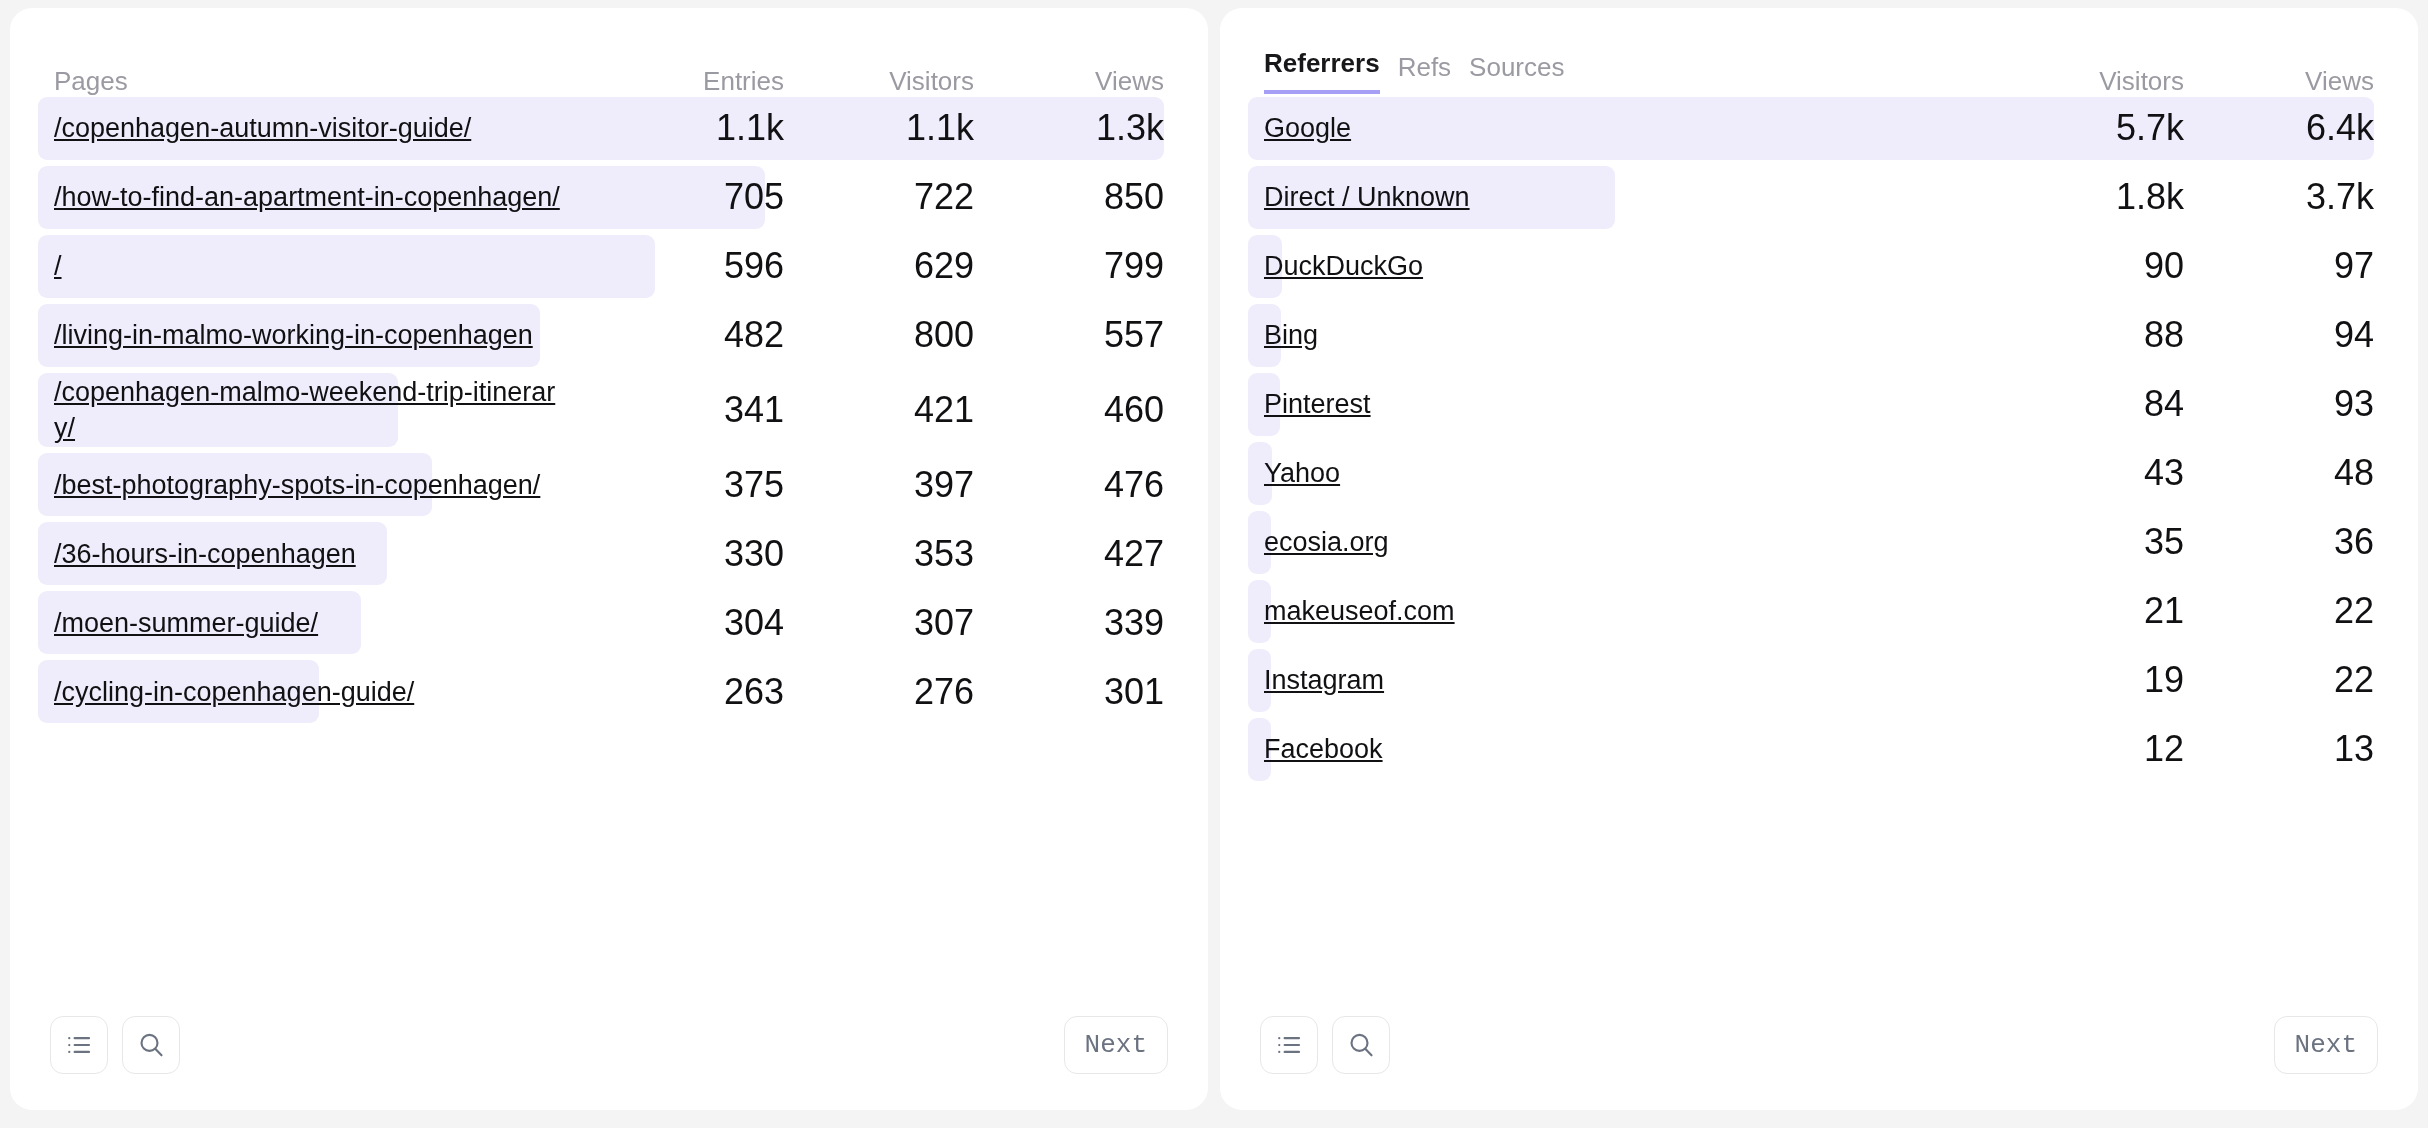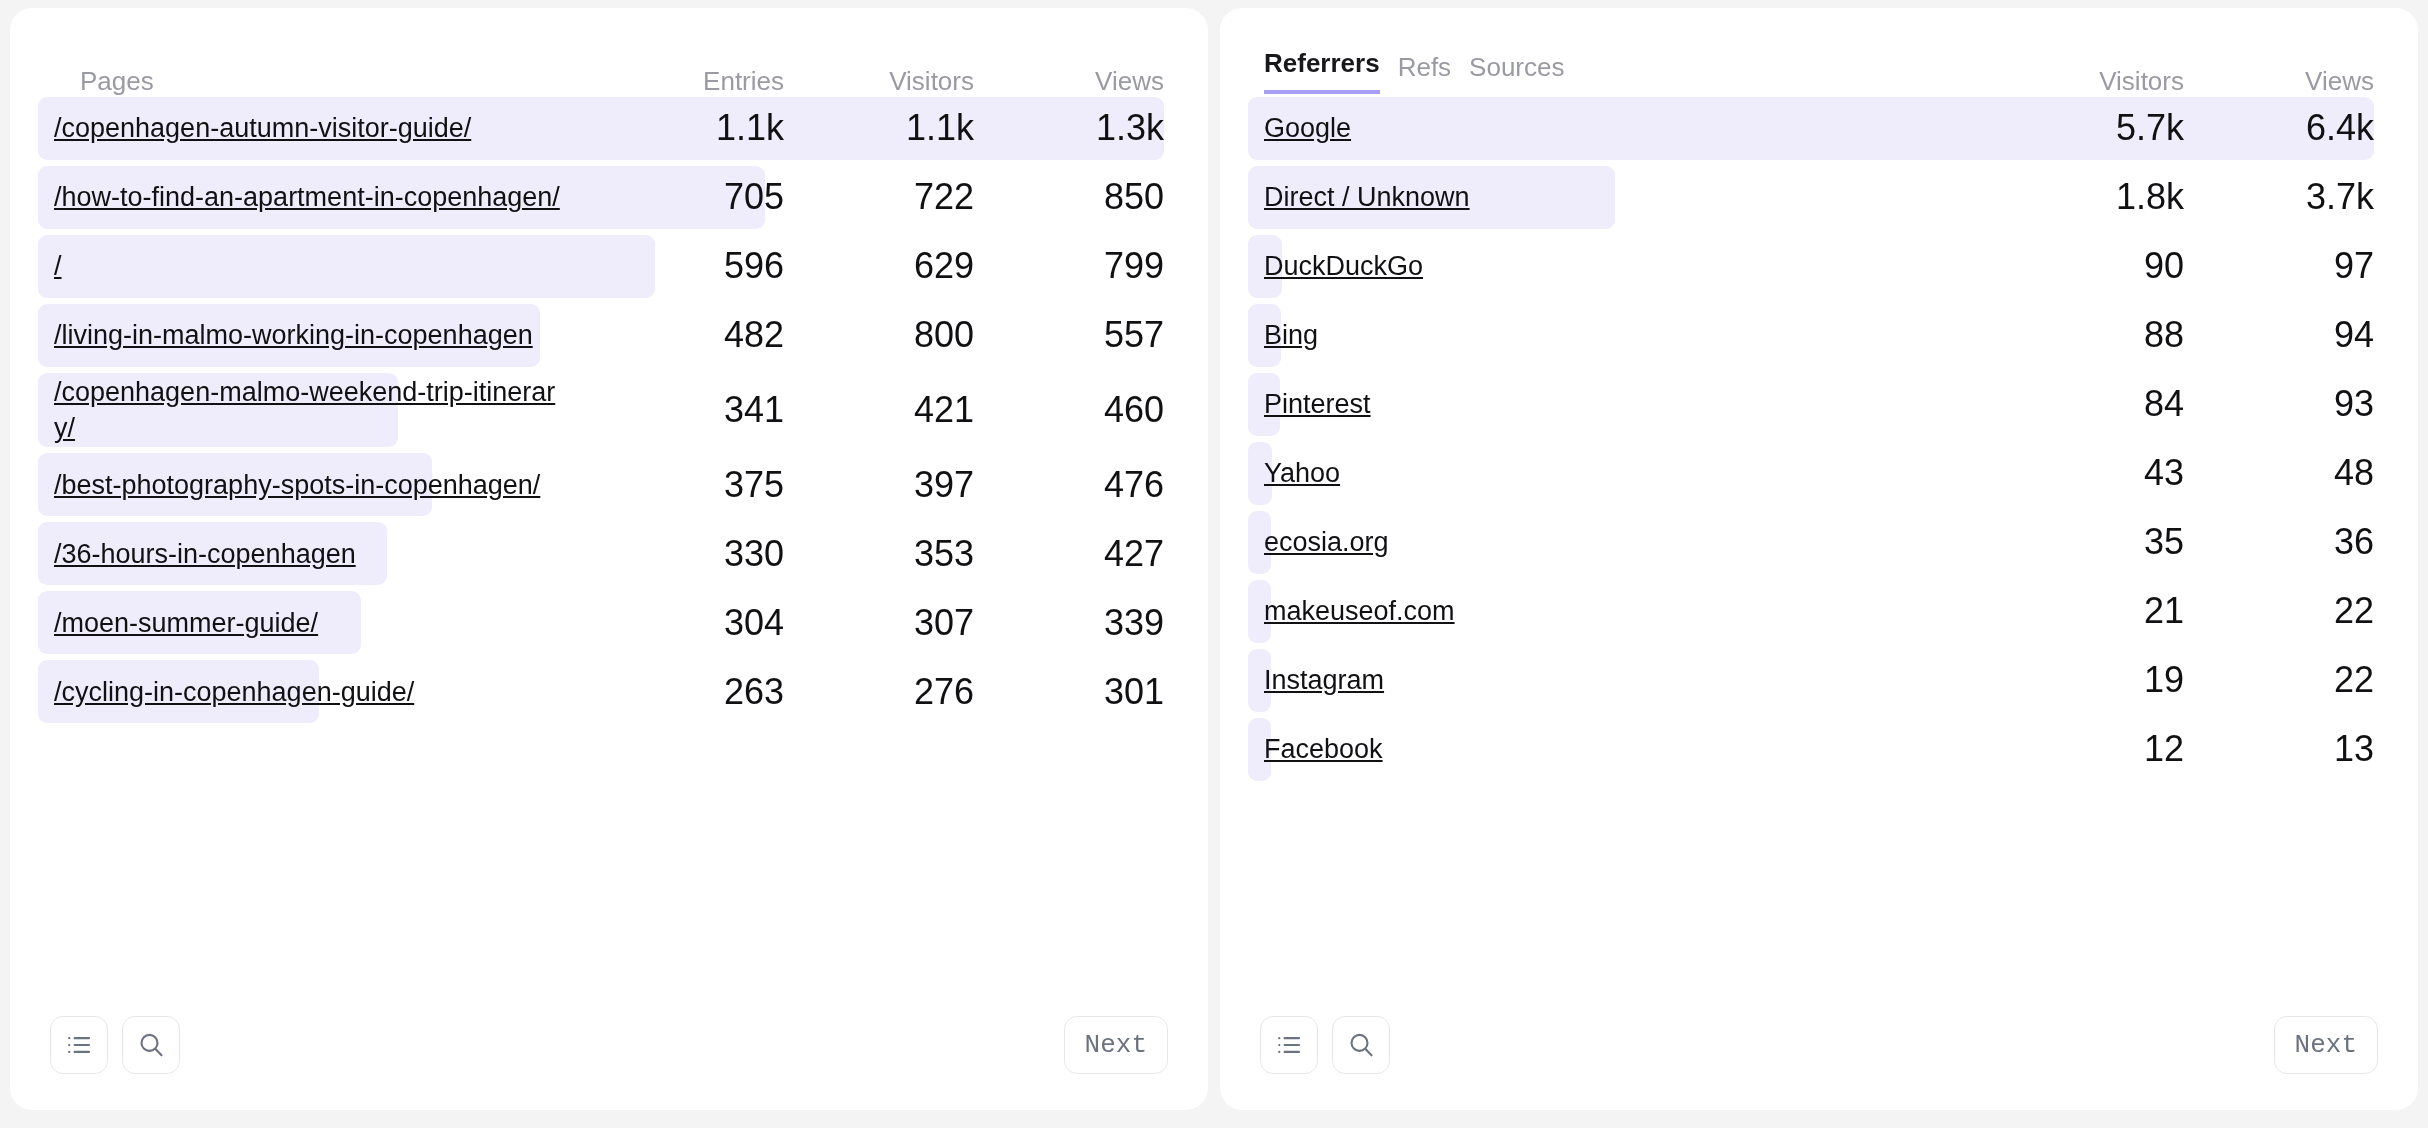--- a/index.html
+++ b/index.html
@@ -46,21 +46,21 @@
   }
 
   .th {
     font-size: 26px;
     color: #9a9aa2;
     font-weight: 400;
     white-space: nowrap;
     line-height: 1;
   }
 
-  .th-label { flex: 1 1 auto; text-align: left; margin-left: 26px; }
+  .th-label { flex: 1 1 auto; text-align: left; }
 
   .th-num {
     flex: 0 0 190px;
     text-align: right;
   }
 
   
   .tabs {
     flex: 1 1 auto;
     display: flex;

